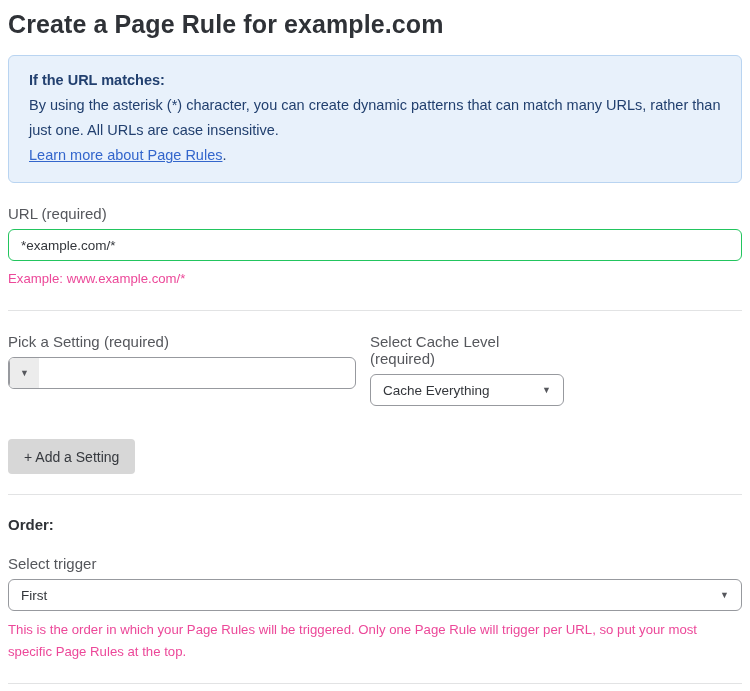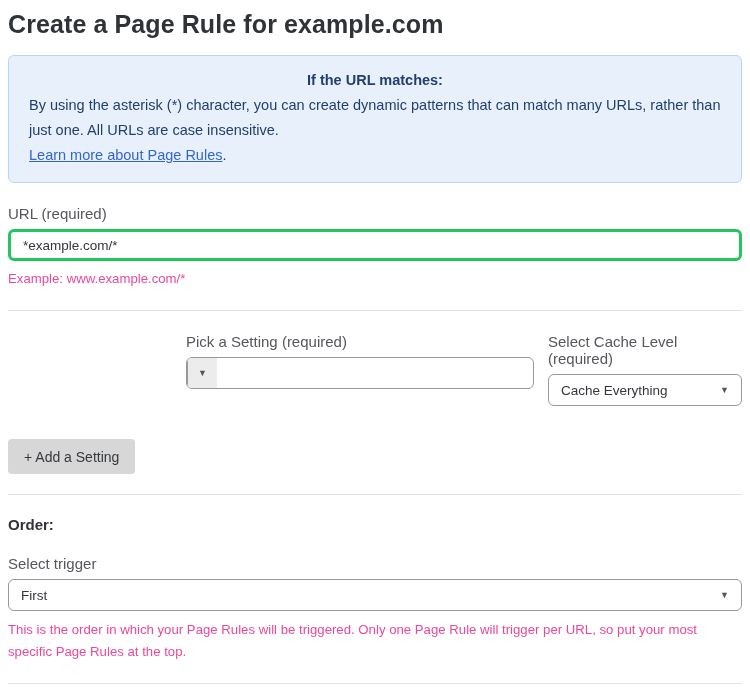--- a/index.html
+++ b/index.html
@@ -24,21 +24,21 @@
   .info-box {
     margin-top: 16px;
     background: #e8f1fb;
     border: 1px solid #b9d4f1;
     border-radius: 6px;
     padding: 12px 20px 14px 20px;
     color: #22406f;
     font-size: 14.5px;
     line-height: 25px;
   }
-  .info-box .info-heading { font-weight: bold; text-align: center; }
+  .info-box .info-heading { font-weight: bold; }
   .info-box a.info-link {
     color: #3366cc;
     text-decoration: underline;
     cursor: pointer;
   }
 
   
   .field-label {
     font-size: 15px;
     color: #55575c;
@@ -48,21 +48,21 @@
     color: #ec4899;
     line-height: 22px;
   }
 
   
   .url-section { margin-top: 22px; }
   .text-input {
     margin-top: 7px;
     width: 100%;
     height: 32px;
-    border: 3px solid #22c55e;
+    border: 1px solid #22c55e;
     border-radius: 6px;
     padding: 0 12px;
     font-size: 13.5px;
     color: #33363b;
     font-family: "Liberation Sans", sans-serif;
     background: #ffffff;
     outline: none;
   }
   .url-example { margin-top: 7px; }
 
@@ -77,21 +77,20 @@
     font-weight: bold;
     color: #2f3237;
     margin-top: 21px;
   }
 
   
   .settings-row {
     margin-top: 22px;
     display: flex;
     gap: 14px;
-    justify-content: flex-end;
   }
   .settings-col-1 { width: 348px; }
   .settings-col-2 { width: 194px; }
 
   .select-box {
     margin-top: 7px;
     height: 32px;
     border: 1px solid #97999e;
     border-radius: 6px;
     background: #ffffff;

